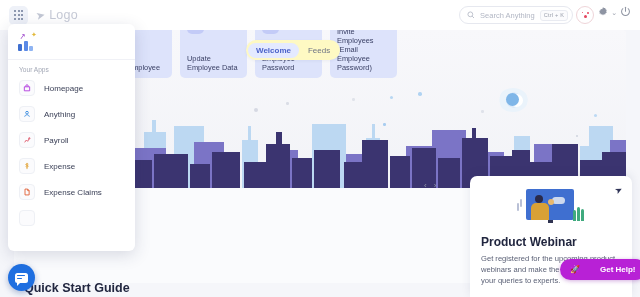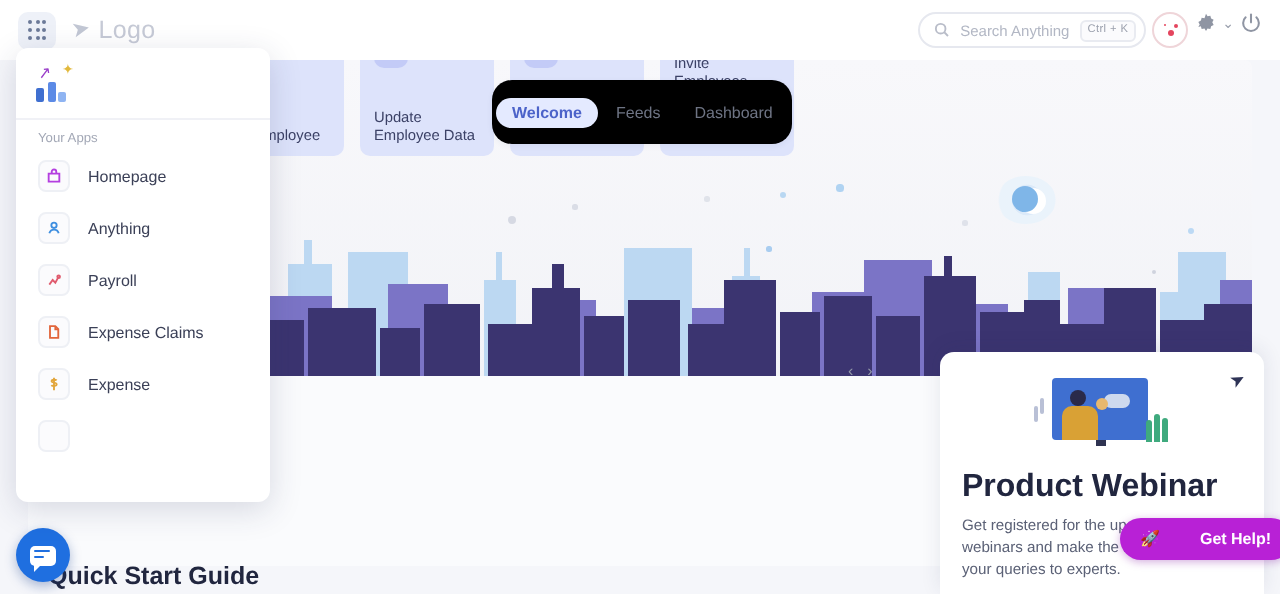--- a/index.html
+++ b/index.html
@@ -69,22 +69,22 @@
     content: ""; position: absolute; left: 8px; top: 5px; width: 13px; height: 13px;
     border-radius: 50%; box-shadow: 4px 1px 0 0 #ffffff; background: #7fb6e8;
   }
   .star { position: absolute; border-radius: 50%; }
   .city { position: absolute; bottom: 0; left: 0; width: 612px; height: 74px; }
   .rocket { position: absolute; left: 26px; top: 103px; font-size: 8px; transform: rotate(-28deg); }
   .spark { position: absolute; left: 56px; top: 100px; font-size: 9px; color: #f0b73a; }
 
   
   .tabs {
-    position: absolute; left: 246px; top: 40px; height: 32px;
-    background: #000000; border-radius: 10px; display: flex; align-items: center;
+    position: absolute; left: 246px; top: 40px; height: 20px;
+    background: #fef9c3; border-radius: 10px; display: flex; align-items: center;
     padding: 2px; gap: 1px; box-shadow: 0 1px 3px rgba(40,50,90,.06); z-index: 12;
   }
   .tab {
     font-size: 8px; color: #6e7484; padding: 3px 8px; border-radius: 9px; white-space: nowrap;
   }
   .tab.active { background: #e4eaff; color: #4c63c9; font-weight: 600; }
 
   .carousel-nav {
     position: absolute; left: 424px; top: 182px; display: flex; gap: 7px; z-index: 14;
   }
@@ -125,21 +125,21 @@
   .screen .head { position: absolute; left: 9px; top: 6px; width: 8px; height: 8px; background: #2a2a4a; border-radius: 50%; }
   .screen .body { position: absolute; left: 5px; top: 14px; width: 18px; height: 17px; background: #d9a135; border-radius: 5px 5px 0 0; }
   .screen .hand { position: absolute; left: 22px; top: 10px; width: 6px; height: 6px; background: #e8b86d; border-radius: 50%; }
   .screen .bubble { position: absolute; left: 26px; top: 8px; width: 13px; height: 7px; background: #cdd9ee; border-radius: 4px; }
   .stand { position: absolute; left: 33px; top: 33px; width: 5px; height: 3px; background: #2f3351; }
   .plant { position: absolute; left: 58px; top: 14px; width: 12px; height: 20px; }
   .plant i { position: absolute; background: #3faa7e; border-radius: 3px 3px 0 0; }
   .steam { position: absolute; left: 2px; top: 12px; width: 7px; height: 16px; }
   .steam i { position: absolute; width: 1.6px; height: 8px; background: #b9c0d6; border-radius: 1px; }
   .paper-plane { position: absolute; right: 9px; top: 9px; font-size: 9px; color: #2e3356; transform: rotate(-28deg); }
-  .webinar-title { font-size: 16px; font-weight: 700; color: #21263f; margin-bottom: 5px; }
+  .webinar-title { font-size: 12px; font-weight: 700; color: #21263f; margin-bottom: 5px; }
   .webinar-body { font-size: 7.6px; line-height: 1.42; color: #5b6176; }
 
   .get-help {
     position: absolute; left: 560px; top: 259px; height: 21px;
     background: #b821d6; border-radius: 11px; color: #fff;
     display: flex; align-items: center; gap: 4px; padding: 0 10px; z-index: 40;
     box-shadow: 0 1px 4px rgba(130,20,160,.35);
   }
   .get-help .rkt { font-size: 8px; }
   .get-help span.lbl { font-size: 8px; font-weight: 700; white-space: nowrap; margin-left: 16px; }
@@ -331,21 +331,20 @@
         <rect x="30" y="42" width="26" height="32"></rect>
         <rect x="58" y="52" width="22" height="22"></rect>
         <rect x="80" y="44" width="26" height="30"></rect>
       </g>
     </svg>
   </div>
 
   <div class="tabs">
     <div class="tab active">Welcome</div>
     <div class="tab">Feeds</div>
-    <div class="tab">Dashboard</div>
   </div>
 
   <div class="carousel-nav">
     <span>‹</span>
     <span>›</span>
   </div>
 
   <div class="strip"></div>
   <div class="cards">
 
@@ -480,35 +479,35 @@
             <circle cx="9.5" cy="3.5" r="1" stroke="#e05b6e"></circle>
           </svg>
       </div>
       <div class="dd-label">Payroll</div>
     </div>
 
 
     <div class="dd-item">
       <div class="dd-ico">
         <svg viewBox="0 0 12 12">
+            <path d="M8 3.3c-.6-.6-3.6-1-3.8.6-.2 1.5 3.8.7 3.8 2.3 0 1.7-3.3 1.4-4 .6" stroke="#e2a63c"></path>
+            <line x1="6" y1="1.4" x2="6" y2="10.6" stroke="#e2a63c"></line>
+          </svg>
+      </div>
+      <div class="dd-label">Expense</div>
+    </div>
+
+    <div class="dd-item">
+      <div class="dd-ico">
+        <svg viewBox="0 0 12 12">
             <path d="M3 1.6h4l2.2 2.2v6.6H3z" stroke="#e2663c"></path>
             <path d="M7 1.6v2.4h2.2" stroke="#e2663c"></path>
           </svg>
       </div>
       <div class="dd-label">Expense Claims</div>
-    </div>
-
-    <div class="dd-item">
-      <div class="dd-ico">
-        <svg viewBox="0 0 12 12">
-            <path d="M8 3.3c-.6-.6-3.6-1-3.8.6-.2 1.5 3.8.7 3.8 2.3 0 1.7-3.3 1.4-4 .6" stroke="#e2a63c"></path>
-            <line x1="6" y1="1.4" x2="6" y2="10.6" stroke="#e2a63c"></line>
-          </svg>
-      </div>
-      <div class="dd-label">Expense</div>
     </div>
 
     <div class="dd-item">
       <div class="dd-ico">
         
       </div>
 
     </div>
   </div>
 

